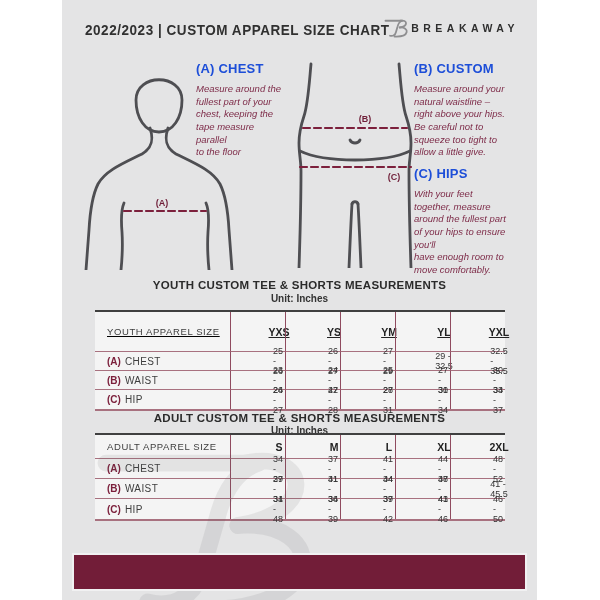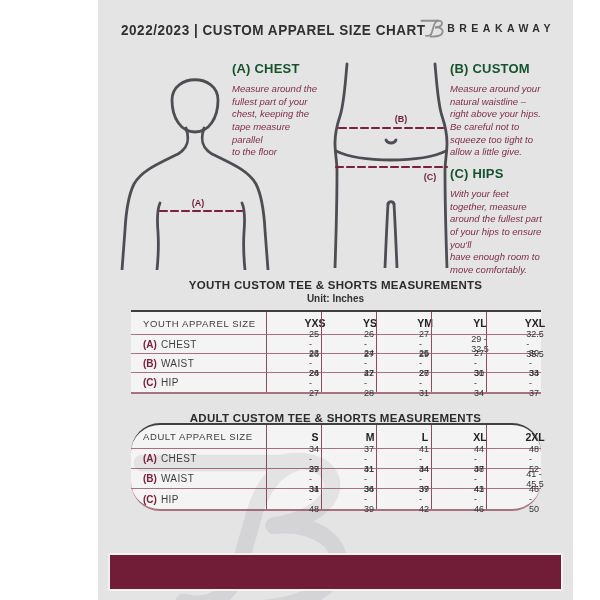--- a/index.html
+++ b/index.html
@@ -1,29 +1,29 @@
 <!DOCTYPE html>
 <html><head>
 <meta charset="utf-8">
 <style>
   * { margin:0; padding:0; box-sizing:border-box; }
   body { font-family:"Liberation Sans", sans-serif; }
   .canvas { position:relative; width:600px; height:600px; background:#ffffff; overflow:hidden; }
-  .page { position:absolute; left:62px; top:0; width:475px; height:600px; background:#e4e4e5; overflow:hidden;margin-left:36px; }
+  .page { position:absolute; left:62px; top:0; width:475px; height:600px; background:#e4e4e5; overflow:hidden; }
 
   
   .doc-title { position:absolute; left:23px; top:21px; font-size:15px; font-weight:700;
     color:#303030; letter-spacing:0.6px; white-space:nowrap; transform:scaleX(0.9);
     transform-origin:left center; }
   .brand { position:absolute; right:22px; top:15px; display:flex; align-items:center; gap:0; }
   .brand-name { font-size:10.5px; font-weight:700; letter-spacing:4.5px; color:#2e2e2e; margin-right:-4px; }
 
   
   .guide-block { position:absolute; }
-  .guide-heading { font-size:13px; font-weight:800; color:#14532d; margin-bottom:7px; letter-spacing:0.2px; }
+  .guide-heading { font-size:13px; font-weight:800; color:#1d4ed8; margin-bottom:7px; letter-spacing:0.2px; }
   .guide-body { font-size:9.5px; font-style:italic; color:#7e2c49; line-height:1.33; white-space:pre-line; }
 
   .fig { position:absolute; }
   .fig path { fill:none; stroke:#4e4e52; stroke-width:2.8; stroke-linecap:round; }
   .fig path.dash { stroke:#7c203c; stroke-width:2.2; stroke-dasharray:7 4; }
   .fig text { font-family:"Liberation Sans",sans-serif; font-size:9px; font-weight:700; fill:#6f1e38; }
 
   
   .section-title { position:absolute; left:0; width:100%; text-align:center; font-size:11.5px;
     font-weight:700; color:#2b2b2b; letter-spacing:0.3px; }
@@ -32,21 +32,21 @@
 
   
   .size-table { position:absolute; left:33px; width:410px; display:grid;
     grid-template-columns:135px repeat(5,55px); background:#f4f4f4;
     border-top:2px solid #404040; border-bottom:2px solid #a8717f; z-index:1; }
   .cell { display:flex; align-items:center; justify-content:center;
     border-bottom:1.5px solid #a8717f; }
   .cell.lr { border-bottom:none; }
   .cell.vline { border-left:1px solid #8f4b5f;padding-left:42px; }
   .cell.col0 { justify-content:flex-start; padding-left:12px; }
-  .youth .ch { height:23px; } .youth .cd { height:19px; }
+  .youth .ch { height:40px;text-decoration:underline; } .youth .cd { height:19px; }
   .adult .ch { height:24px; } .adult .cd { height:20px; }
   .col-head { font-size:10.5px; font-weight:700; color:#222; }
   .size-label { font-size:9.5px; color:#3d3d3d; letter-spacing:0.6px; }
   .row-key { color:#7c203c; font-weight:700; font-size:10px; margin-right:4px; }
   .row-name { color:#3d3d3d; font-size:10px; letter-spacing:0.4px; }
   .val { font-size:9px; color:#333; }
 
   .watermark { position:absolute; left:30px; top:415px; z-index:2; opacity:0.10; pointer-events:none; }
   .watermark path { fill:none; stroke:#55555a; stroke-width:2.4; stroke-linecap:round; }
 
@@ -164,21 +164,21 @@
       <div class="cell cd vline val lr">26 - 27</div>
       <div class="cell cd vline val lr">27 - 28</div>
       <div class="cell cd vline val lr">28 - 31</div>
       <div class="cell cd vline val lr">31 - 34</div>
       <div class="cell cd vline val lr">34 - 37</div>
     </div>
 
     <div class="section-title" style="top:412px;">ADULT CUSTOM TEE &amp; SHORTS MEASUREMENTS</div>
     <div class="unit" style="top:425px;">Unit: Inches</div>
 
-    <div class="size-table adult" style="top:423px;border-radius:29px;">
+    <div class="size-table adult" style="top:433px;">
       <div class="cell ch col0">
           <span class="size-label">ADULT APPAREL SIZE</span>
         </div>
       <div class="cell ch vline col-head">S</div>
       <div class="cell ch vline col-head">M</div>
       <div class="cell ch vline col-head">L</div>
       <div class="cell ch vline col-head">XL</div>
       <div class="cell ch vline col-head">2XL</div>
 
       <div class="cell cd col0">

